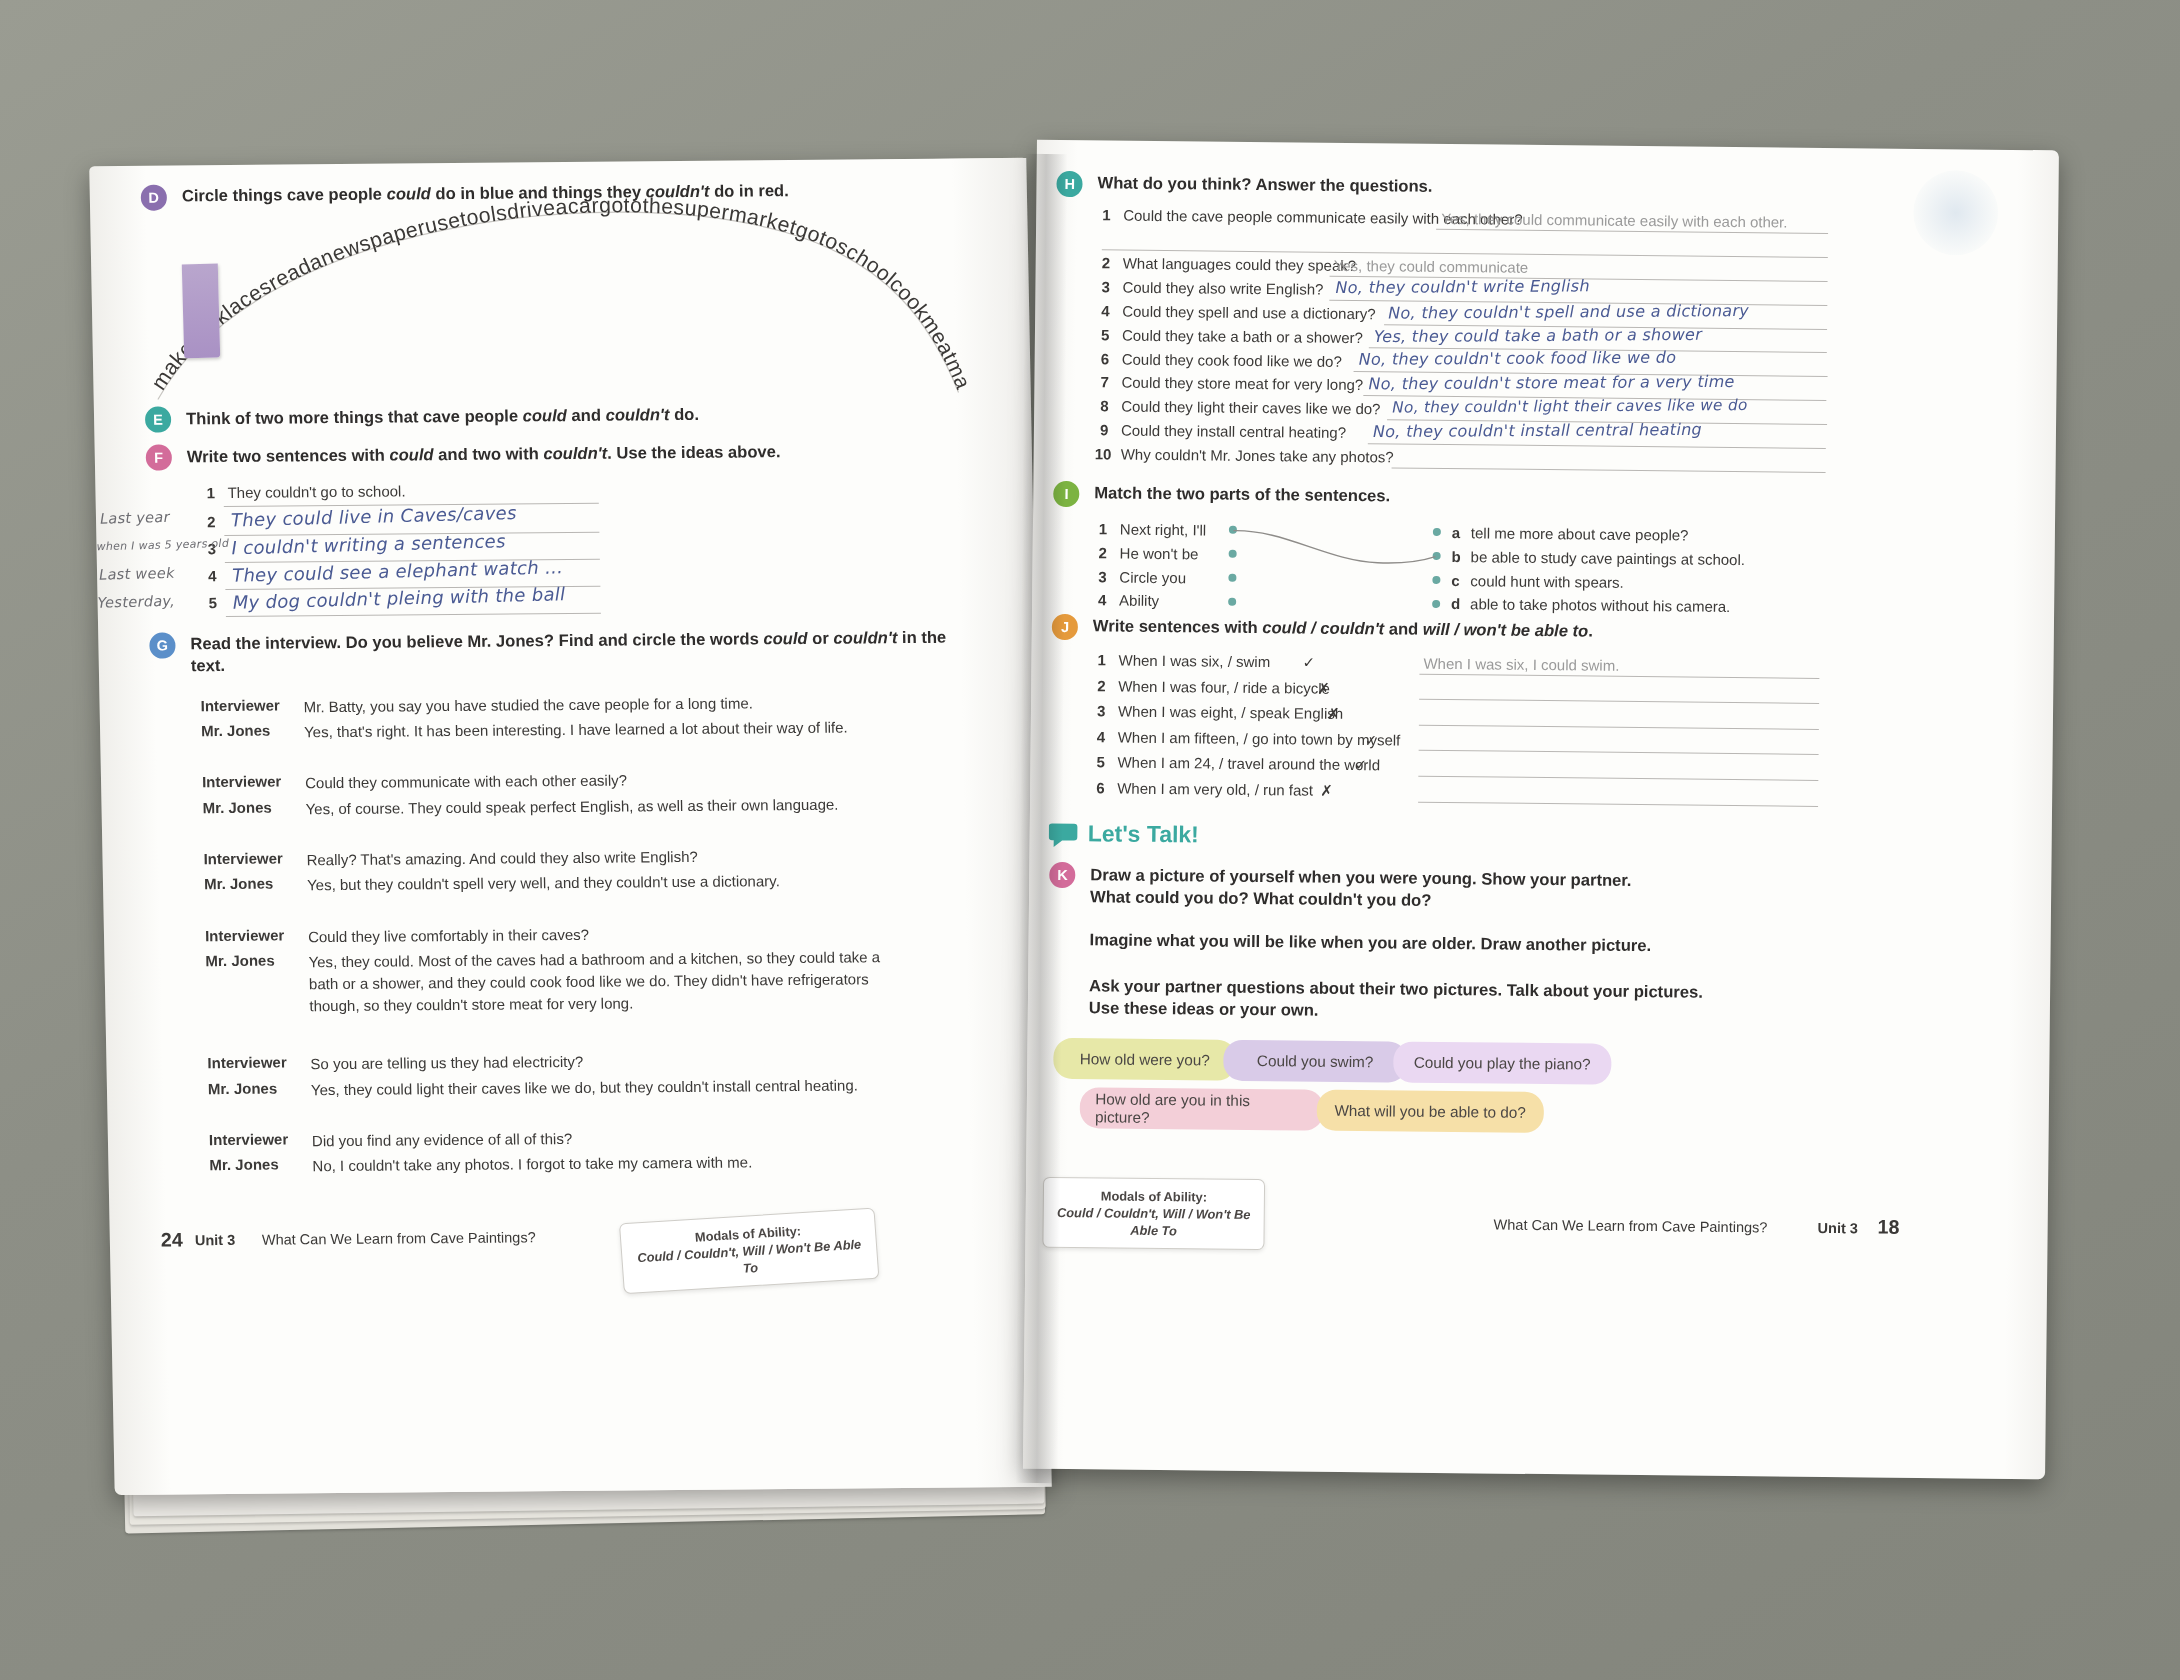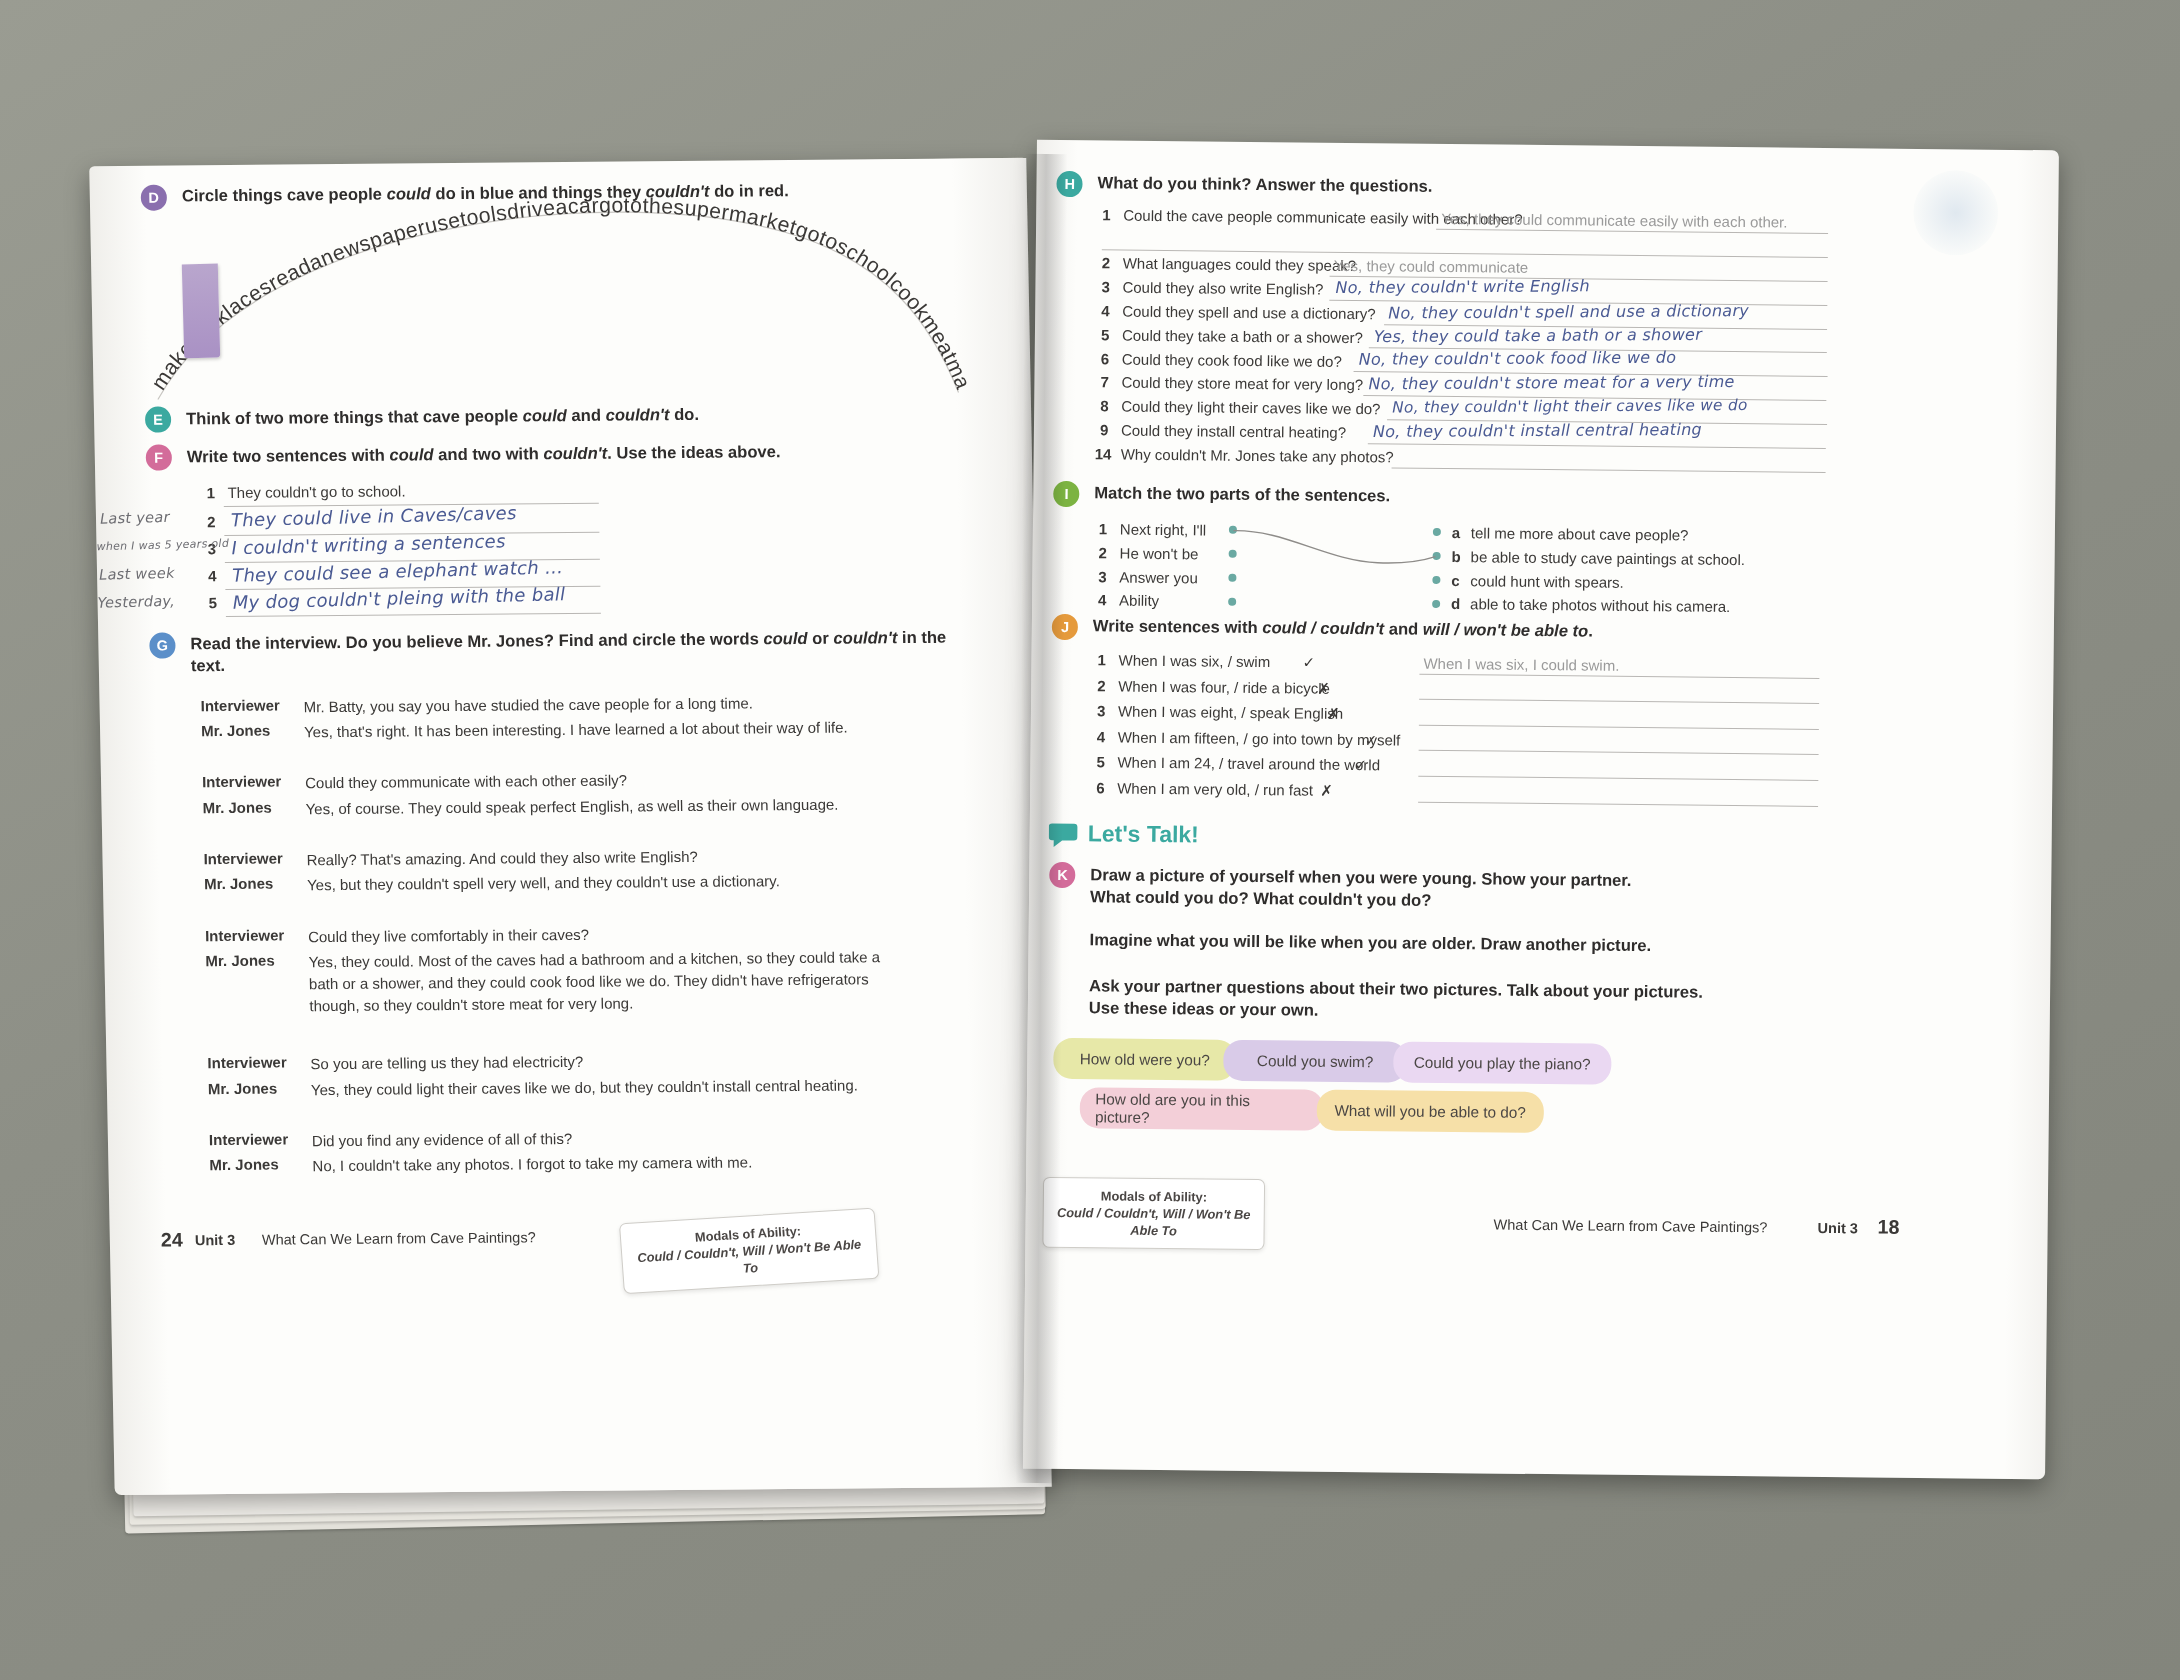--- a/index.html
+++ b/index.html
@@ -353,37 +353,37 @@
         <div class="q-num" style="left:66px; top:257px;">8</div>
         <div class="q-text" style="left:87px; top:257px;">Could they light their caves like we do?</div>
         <div class="hw" style="left:358px; top:252px; font-size:15.3px;">No, they couldn't light their caves like we do</div>
         <div class="rule" style="left:353px; top:276px; width:440px;"></div>
 
         <div class="q-num" style="left:66px; top:281px;">9</div>
         <div class="q-text" style="left:87px; top:281px;">Could they install central heating?</div>
         <div class="hw" style="left:339px; top:276px;">No, they couldn't install central heating</div>
         <div class="rule" style="left:334px; top:300px; width:458px;"></div>
 
-        <div class="q-num" style="left:61px; top:305px;">14</div>
+        <div class="q-num" style="left:61px; top:305px;">10</div>
         <div class="q-text" style="left:87px; top:305px;">Why couldn't Mr. Jones take any photos?</div>
         <div class="rule" style="left:358px; top:324px; width:434px;"></div>
 
         <div class="exnum c-green" style="left:20.4px; top:341px;">I</div>
         <div class="heading" style="left:61px; top:342px;">Match the two parts of the sentences.</div>
 
         <div class="q-num" style="left:66px; top:380px;">1</div>
         <div class="q-text" style="left:87px; top:380px;">Next right, I'll</div>
         <div class="dot" style="left:196px; top:384px;"></div>
 
         <div class="q-num" style="left:66px; top:404px;">2</div>
         <div class="q-text" style="left:87px; top:404px;">He won't be</div>
         <div class="dot" style="left:196px; top:408px;"></div>
 
         <div class="q-num" style="left:66px; top:428px;">3</div>
-        <div class="q-text" style="left:87px; top:428px;">Answer you</div>
+        <div class="q-text" style="left:87px; top:428px;">Circle you</div>
         <div class="dot" style="left:196px; top:432px;"></div>
 
         <div class="q-num" style="left:66px; top:451px;">4</div>
         <div class="q-text" style="left:87px; top:451px;">Ability</div>
         <div class="dot" style="left:196px; top:456px;"></div>
 
         <div class="dot" style="left:400px; top:384px;"></div>
         <div class="q-num" style="left:419px; top:380px;">a</div>
         <div class="q-text" style="left:438px; top:380px;">tell me more about cave people?</div>
 

